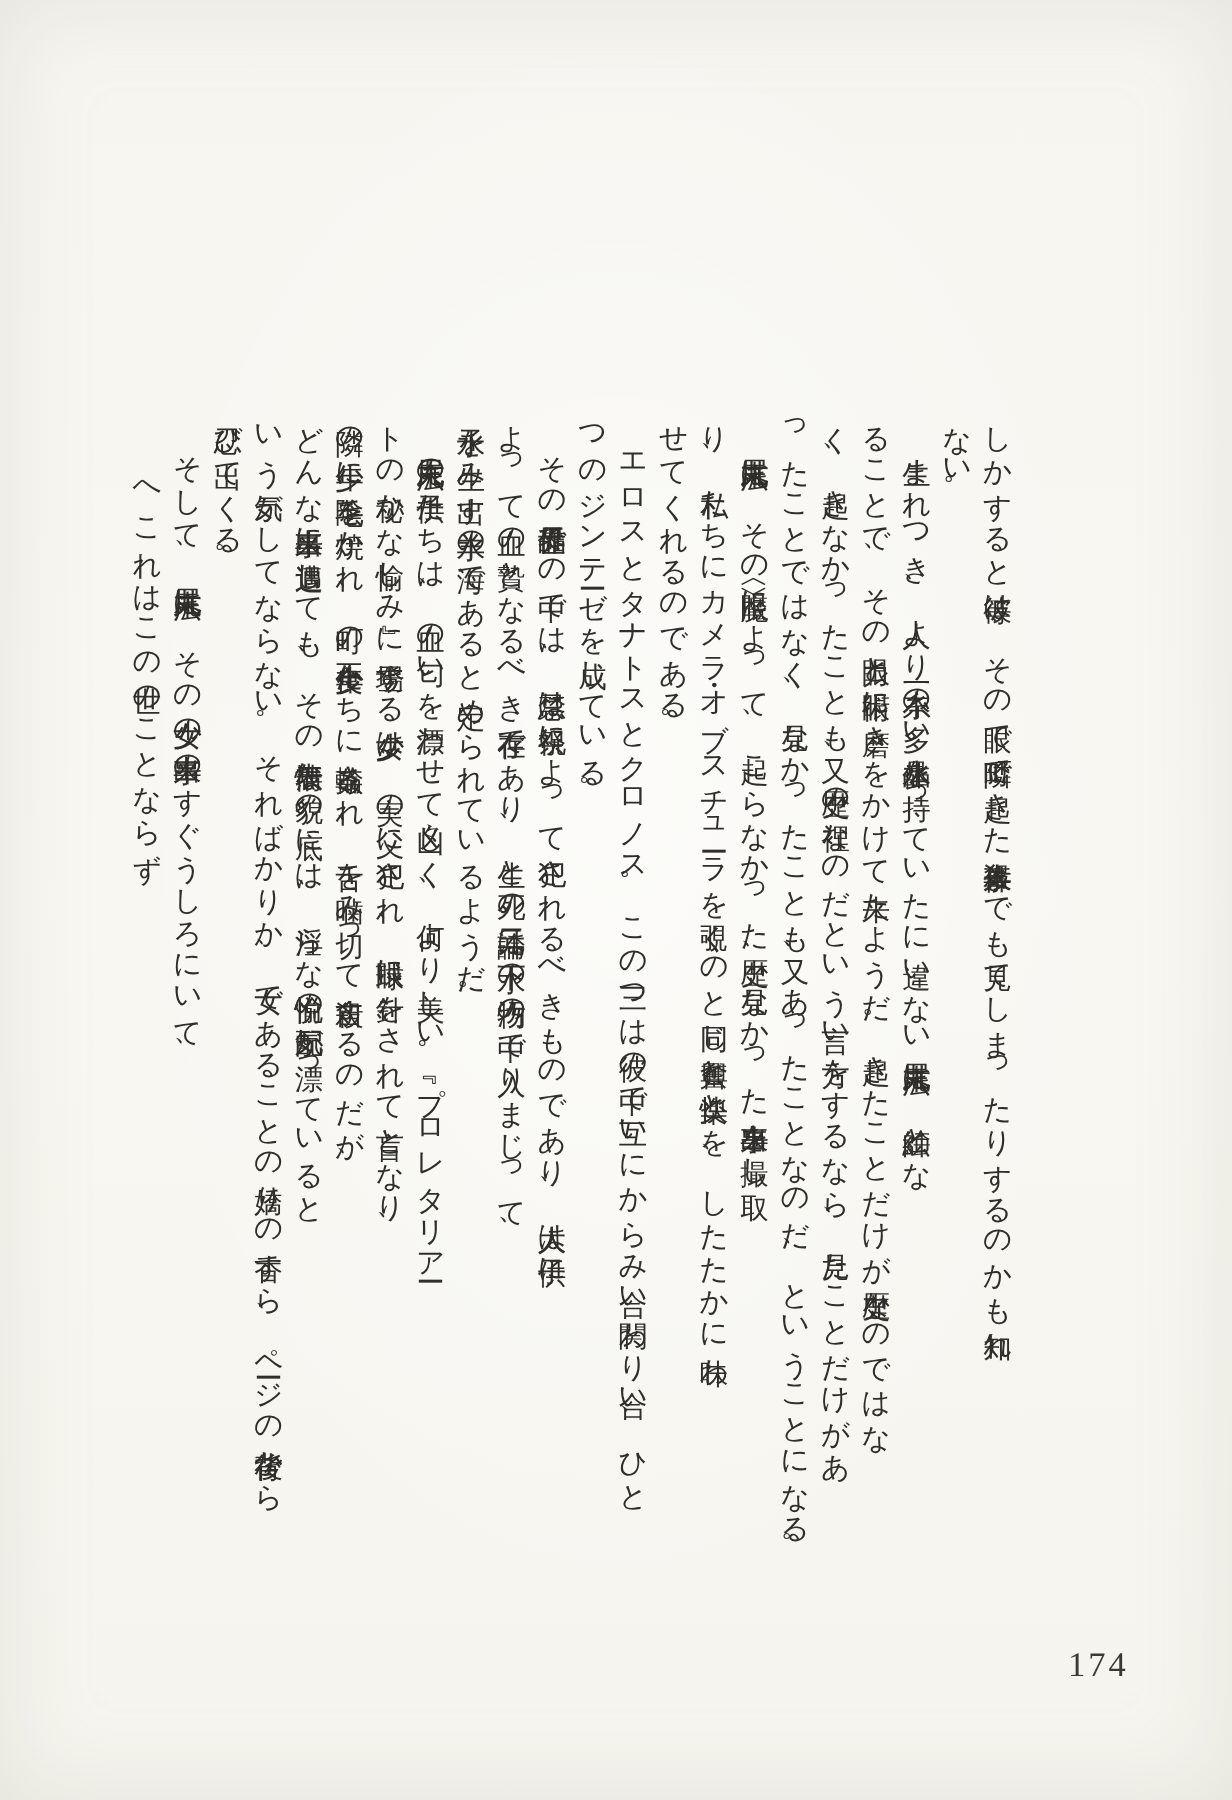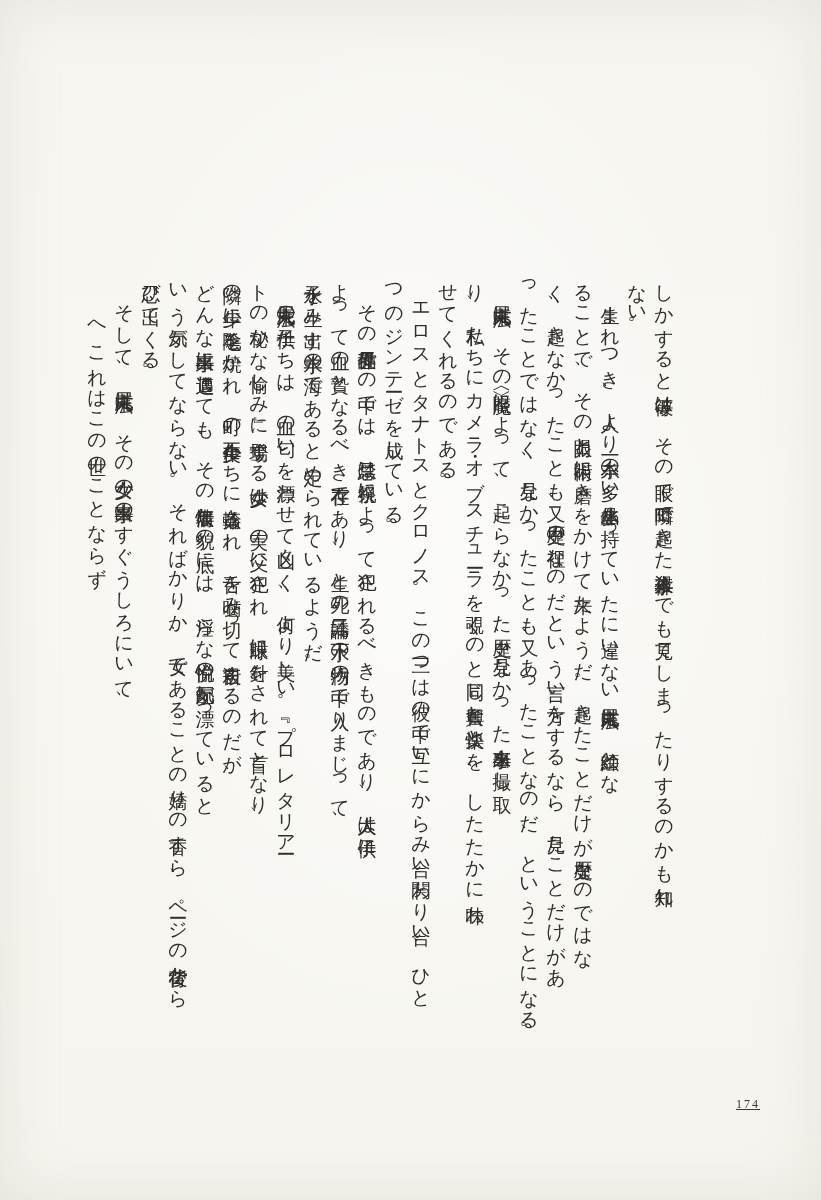--- a/index.html
+++ b/index.html
@@ -43,26 +43,25 @@
     font-size: 19px;
     letter-spacing: 0.5px;
     line-height: 27px;
     color: #2f2e2b;
     white-space: nowrap;
     text-align: left;
     font-kerning: none;
   }
   .page-number {
     position: absolute;
-    left: 736px;
+    left: 712px;
     top: 1097px;
-    font-size: 12px;
+    font-size: 23px;
     letter-spacing: 2px;
     color: #3a3935;
-    text-decoration: underline;
   }
 </style>
 </head>
 <body>
 
 <div class="paper">
   <div class="text-block" id="columns">
       <div class="col" style="padding-top: 0px;">しかすると彼等は、その眼で隣町で起きた殺人事件までも見てしまったりするのかも知れ</div>
       <div class="col" style="padding-top: 0px;">ない。</div>
       <div class="col" style="padding-top: 19.5px;">生まれつき、人より一本糸の多い水晶体を持っていたに違いない丸尾末広は、絵師とな</div>

